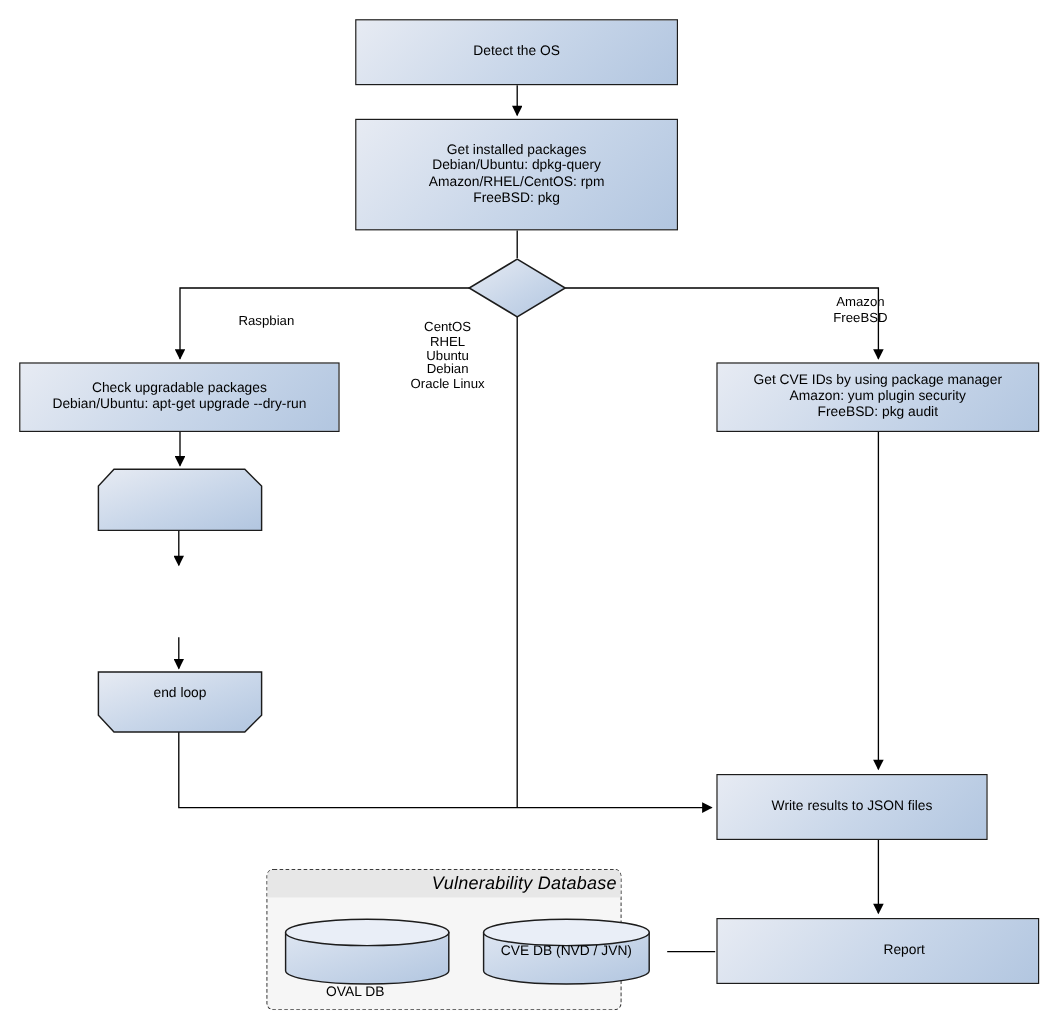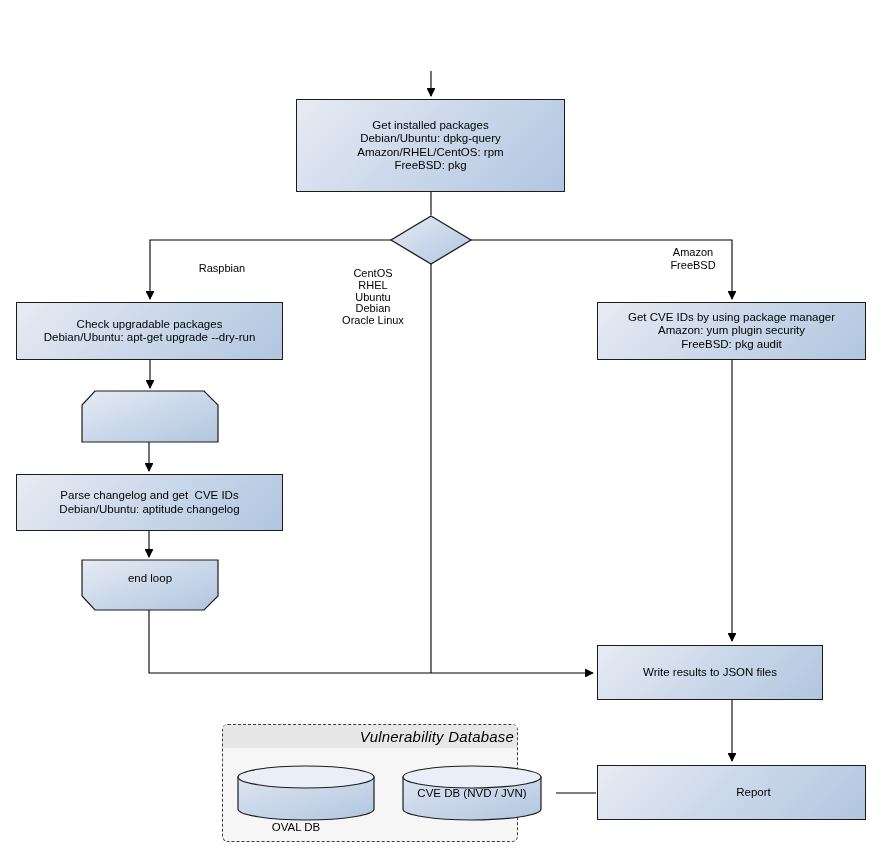--- a/index.html
+++ b/index.html
@@ -84,37 +84,36 @@
 
     <polygon points="82,560 218,560 218,596 204,610 95,610 82,596" fill="url(#gBox)" stroke="#1c1c1c" stroke-width="1.2"></polygon>
 
     <path d="M238,777 L238,809 A68,11 0 0 0 374,809 L374,777 Z" fill="url(#gCyl)" stroke="#1c1c1c" stroke-width="1.2"></path>
     <ellipse cx="306" cy="777" rx="68" ry="11" fill="#e9eef7" stroke="#1c1c1c" stroke-width="1.2"></ellipse>
 
     <path d="M403,777 L403,809 A69,11 0 0 0 541,809 L541,777 Z" fill="url(#gCyl)" stroke="#1c1c1c" stroke-width="1.2"></path>
     <ellipse cx="472" cy="777" rx="69" ry="11" fill="#e9eef7" stroke="#1c1c1c" stroke-width="1.2"></ellipse>
   </svg>
 
+  <div class="node" style="left:296px;top:16px;width:269px;height:55px;">
+    <div class="lbl">Detect the OS</div>
+  </div>
 
   <div class="node" style="left:296px;top:99px;width:269px;height:93px;">
     <div class="lbl">Get installed packages</div>
     <div class="lbl">Debian/Ubuntu: dpkg-query</div>
     <div class="lbl">Amazon/RHEL/CentOS: rpm</div>
     <div class="lbl">FreeBSD: pkg</div>
   </div>
 
   <div class="node" style="left:16px;top:302px;width:267px;height:58px;">
     <div class="lbl">Check upgradable packages</div>
     <div class="lbl">Debian/Ubuntu: apt-get upgrade --dry-run</div>
   </div>
 
-  <div class="node" style="left:16px;top:474px;width:267px;height:57px;">
-    <div class="lbl">Parse changelog and get  CVE IDs</div>
-    <div class="lbl">Debian/Ubuntu: aptitude changelog</div>
-  </div>
 
   <div class="node" style="left:597px;top:302px;width:269px;height:58px;">
     <div class="lbl">Get CVE IDs by using package manager</div>
     <div class="lbl">Amazon: yum plugin security</div>
     <div class="lbl">FreeBSD: pkg audit</div>
   </div>
 
   <div class="node" style="left:597px;top:645px;width:226px;height:55px;">
     <div class="lbl">Write results to JSON files</div>
   </div>
@@ -139,18 +138,18 @@
   <div class="edge-label" style="left:184px;top:263px;width:76px;">Raspbian</div>
 
   <div class="edge-label" style="left:323px;top:268px;width:100px;">
     <div>CentOS</div>
     <div>RHEL</div>
     <div>Ubuntu</div>
     <div>Debian</div>
     <div>Oracle Linux</div>
   </div>
 
-  <div class="edge-label right" style="left:655px;top:246px;width:76px;">
+  <div class="edge-label right" style="left:679px;top:246px;width:76px;">
     <div>Amazon</div>
     <div>FreeBSD</div>
   </div>
 
 </div>
 
 </body></html>

